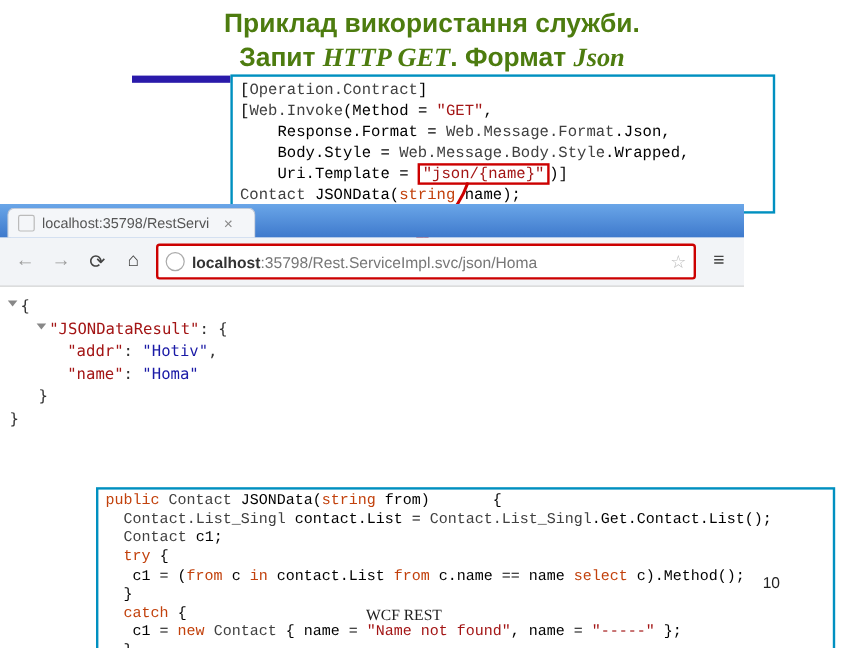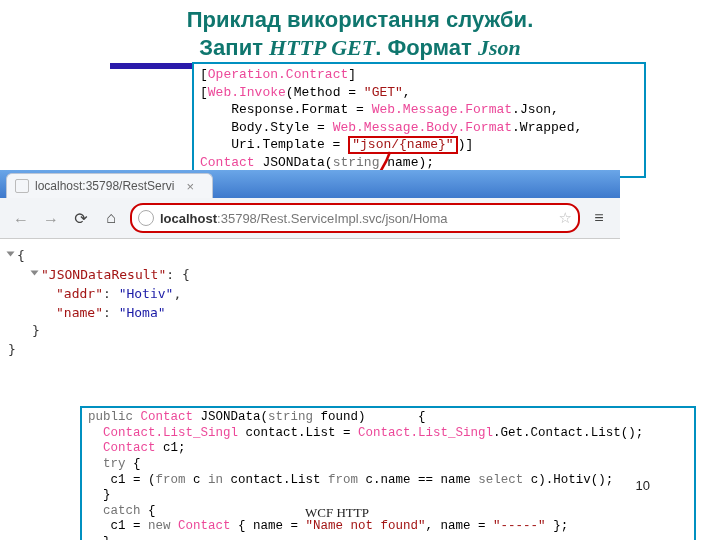--- a/index.html
+++ b/index.html
@@ -8,21 +8,21 @@
     height: 540px;
     background: #fff;
     font-family: Arial, sans-serif;
     position: relative;
     overflow: hidden;
   }
   .title {
     text-align: center;
     font-weight: bold;
     font-size: 22px;
-    color: #0f766e;
+    color: #4d7c0f;
     line-height: 1.25;
     padding: 6px 20px 2px;
     font-family: "Arial Black", Arial, sans-serif;
   }
   .title .italic { font-style: italic; font-family: Liberation Serif, serif; }
   .rule {
     height: 6px;
     background: #2a1aaa;
     margin: 0 110px 0 110px;
   }
@@ -36,22 +36,22 @@
     position: absolute;
   }
   .codebox.top {
     left: 192px; top: 62px; width: 438px; padding: 2px 6px 4px 6px;
   }
   .codebox.bottom {
     left: 80px; top: 406px; width: 600px; padding: 2px 6px 4px 6px;
     font-size: 12.5px;
     line-height: 1.25;
   }
-  .kw  { color: #737373; }
-  .typ { color: #ec4899; }
+  .kw  { color: #c2410c; }
+  .typ { color: #404040; }
   .str { color: #a31515; }
   .hl  { border: 2px solid #c00; padding: 0 2px; display: inline-block; line-height: 1.1; }
   
   .browser {
     position: absolute;
     left: 0; top: 170px;
     width: 620px;
   }
   .tabbar {
     height: 28px;
@@ -92,21 +92,21 @@
     display: flex; align-items: center; justify-content: center;
     color: #999; font-size: 16px;
     border-radius: 3px;
   }
   .navbtn.enabled { color: #444; }
   .urlbox {
     flex: 1;
     height: 26px;
     border: 2px solid #c00;
     background: #fff;
-    border-radius: 13px;
+    border-radius: 3px;
     display: flex;
     align-items: center;
     padding: 0 6px;
     font-size: 13px;
     color: #333;
   }
   .urlbox .globe { width: 14px; height: 14px; border: 1px solid #aaa; border-radius: 50%; margin-right: 6px;}
   .urlbox .host { font-weight: bold; }
   .urlbox .path { color: #777; text-align: right; }
   .star { margin-left: auto; color: #bbb; font-size: 15px; }
@@ -152,21 +152,21 @@
 
 <div class="title">
   <span>Приклад використання служби.</span><br>
   <span>Запит </span><span class="italic">HTTP GET</span><span>. Формат </span><span class="italic">Json</span>
 </div>
 <div class="rule"></div>
 
 <div class="codebox top"><span>[</span><span class="typ">Operation.Contract</span><span>]</span>
 <span>[</span><span class="typ">Web.Invoke</span><span>(Method = </span><span class="str">"GET"</span><span>,</span>
 <span>    Response.Format = </span><span class="typ">Web.Message.Format</span><span>.Json,</span>
-<span>    Body.Style = </span><span class="typ">Web.Message.Body.Format</span><span>.Wrapped,</span>
+<span>    Body.Style = </span><span class="typ">Web.Message.Body.Style</span><span>.Wrapped,</span>
 <span>    Uri.Template = </span><span class="hl"><span class="str">"json/{name}"</span></span><span>)]</span>
 <span class="typ">Contact</span><span> JSONData(</span><span class="kw">string</span><span> name);</span></div>
 
 <svg class="arrow-svg" width="140" height="70">
   <defs>
     <marker id="ah" markerWidth="10" markerHeight="10" refX="6" refY="3" orient="auto">
       <path d="M0,0 L7,3 L0,6 Z" fill="#c00"></path>
     </marker>
   </defs>
   <path d="M60,2 C50,30 30,45 12,58" stroke="#c00" stroke-width="2.5" fill="none" marker-end="url(#ah)"></path>
@@ -206,26 +206,26 @@
   <div class="content">
     <span class="tri"></span><span class="pun">{</span>
     <span class="ind1"><span class="tri"></span><span class="key">"JSONDataResult"</span><span class="pun">: </span><span class="pun">{</span></span>
     <span class="ind2"><span class="key">"addr"</span><span class="pun">: </span><span class="val">"Hotiv"</span><span class="pun">,</span></span>
     <span class="ind2"><span class="key">"name"</span><span class="pun">: </span><span class="val">"Homa"</span></span>
     <span class="ind1"><span class="pun">}</span></span>
     <span class="pun">}</span>
   </div>
 </div>
 
-<div class="codebox bottom"><span class="kw">public </span><span class="typ">Contact</span><span> JSONData(</span><span class="kw">string</span><span> found)       {</span>
+<div class="codebox bottom"><span class="kw">public </span><span class="typ">Contact</span><span> JSONData(</span><span class="kw">string</span><span> from)       {</span>
 <span>  </span><span class="typ">Contact.List_Singl</span><span> contact.List = </span><span class="typ">Contact.List_Singl</span><span>.Get.Contact.List();</span>
 <span>  </span><span class="typ">Contact</span><span> c1;</span>
 <span>  </span><span class="kw">try</span><span> {</span>
-<span>   c1 = (</span><span class="kw">from</span><span> c </span><span class="kw">in</span><span> contact.List </span><span class="kw">from</span><span> c.name == name </span><span class="kw">select</span><span> c).Hotiv();</span>
+<span>   c1 = (</span><span class="kw">from</span><span> c </span><span class="kw">in</span><span> contact.List </span><span class="kw">from</span><span> c.name == name </span><span class="kw">select</span><span> c).Method();</span>
 <span>  }</span>
 <span>  </span><span class="kw">catch</span><span> {</span>
 <span>   c1 = </span><span class="kw">new </span><span class="typ">Contact</span><span> { name = </span><span class="str">"Name not found"</span><span>, name = </span><span class="str">"-----"</span><span> };</span>
 <span>  }</span>
 
 </div>
 
-<div class="footer-label">WCF HTTP</div>
+<div class="footer-label">WCF REST</div>
 <div class="pagenum">10</div>
 
 </body></html>

